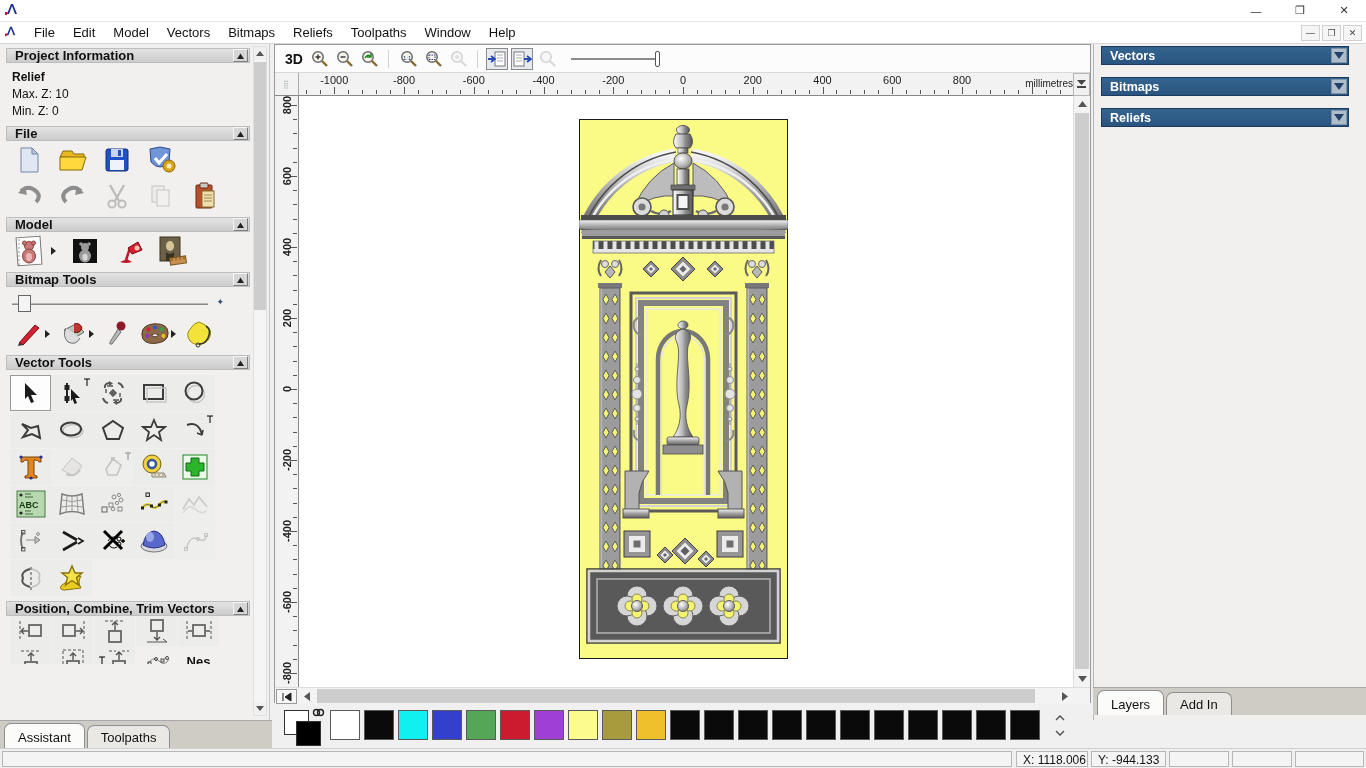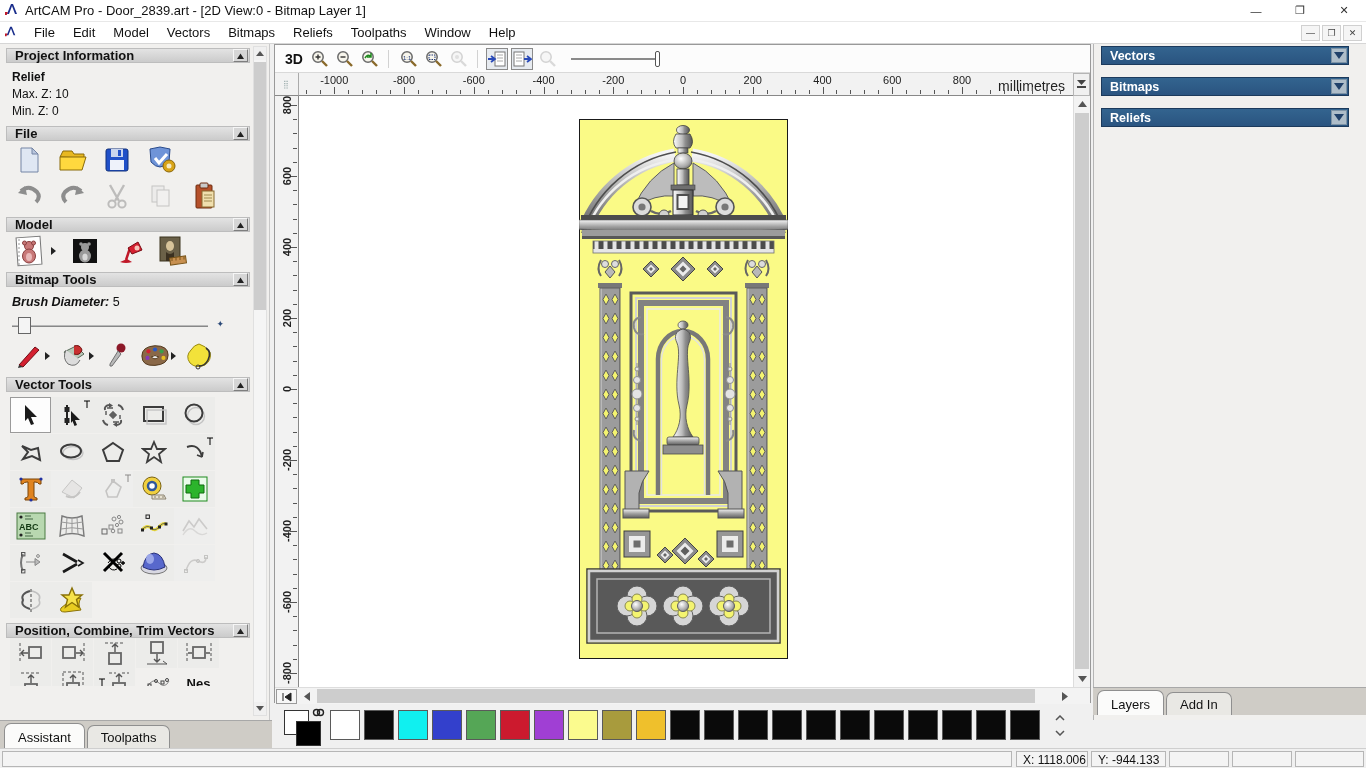--- a/index.html
+++ b/index.html
@@ -57,21 +57,21 @@
   .tsep{width:1px;height:18px;background:#d2d2d2;margin:0 5px}
   .toggled{border:1px solid #8a8a8a;background:#e7ebf0}
   .cslider{position:relative;width:100px;height:20px;margin-left:10px}
   .cline{position:absolute;left:0;top:9px;width:86px;height:2px;background:#8a8a8a}
   .chandle{position:absolute;left:84px;top:2px;width:5px;height:16px;border:1px solid #555;border-radius:2px;background:#fff}
   .rcorner{position:absolute;left:0;top:28px;width:24px;height:23px;background:#f2f2f2;border-right:1px solid #aaa;border-bottom:1px solid #888;display:flex;align-items:center;justify-content:center;color:#9aa;font-size:8px;letter-spacing:1px}
   .ruler-top{position:absolute;left:24px;top:28px;width:774px;height:23px;background:#f2f2f2;border-bottom:1px solid #888;overflow:hidden}
   .ruler-top .tick{position:absolute;bottom:1px;width:1px;height:4px;background:#555}
   .ruler-top .tick.major{height:7px}
   .ruler-top .rlab{position:absolute;top:1px;width:40px;text-align:center;font-size:11px;font-weight:normal;color:#222}
-  .units{position:absolute;right:8px;top:5px;font-size:14px;color:#222}
+  .units{position:absolute;right:0;top:5px;font-size:10px;color:#222}
   .unitbtn{position:absolute;left:798px;top:28px;width:17px;height:23px;background:#f0f0f0;border:1px solid #b5b5b5;display:flex;flex-direction:column;align-items:center;justify-content:center;color:#333;font-size:7px;line-height:5px}
   .ruler-left{position:absolute;left:0;top:51px;width:24px;height:591px;background:#f2f2f2;border-right:1px solid #888;overflow:hidden}
   .ruler-left .tick{position:absolute;right:1px;height:1px;width:4px;background:#555}
   .ruler-left .tick.major{width:7px}
   .ruler-left .rlab{position:absolute;left:-4px;width:32px;height:12px;text-align:center;transform:rotate(-90deg);font-size:11px;color:#222}
   .canvas{position:absolute;left:24px;top:51px;width:774px;height:591px;background:#fff;overflow:hidden}
   .vscroll{position:absolute;left:798px;top:51px;width:17px;height:591px;background:#f3f3f3;border-left:1px solid #ddd}
   .vscroll .arr{position:absolute;left:0;width:16px;height:16px;display:flex;align-items:center;justify-content:center;color:#555}
   .vthumb{position:absolute;left:1px;top:17px;width:14px;height:556px;background:#cdcdcd}
   .hscroll{position:absolute;left:0;top:642px;width:815px;height:17px;background:#f3f3f3;border-top:1px solid #ddd}
@@ -101,21 +101,20 @@
 </head>
 <body>
 
 <div class="titlebar">
   <span class="logo">
     <svg width="14" height="14" viewBox="0 0 14 14">
         <path d="M2 12 L6 2 L8 2 L12 12 L10 12 L7 4 L4 12 Z" fill="#1a2e8c"></path>
         <rect x="1" y="10" width="5" height="3" fill="#c01828" transform="skewX(-18)"></rect>
       </svg>
   </span>
-  <span class="ttl">ArtCAM Pro - Door_2839.art - [2D View:0 - Bitmap Layer 1]</span>
   <div class="wctrls">
     <span class="wbtn">—</span>
     <span class="wbtn">❐</span>
     <span class="wbtn">✕</span>
   </div>
 </div>
 
 <div class="menubar">
   <span class="logo">
     <svg width="12" height="12" viewBox="0 0 14 14">
@@ -283,24 +282,20 @@
       </span>
   </div>
 
   <div class="sechdr">
     <b>Bitmap Tools</b>
     <span class="colbtn">
         <svg width="9" height="8">
           <path d="M1 7 L4.5 1.5 L8 7 Z" fill="#222"></path>
         </svg>
       </span>
-  </div>
-  <div class="brushrow">
-    <i>Brush Diameter:</i>
-    <span>5</span>
   </div>
   <div class="slider">
     <div class="groove"></div>
     <div class="handle"></div>
     <span class="smark">✦</span>
   </div>
   <div class="irow" style="gap:8px">
     <span class="tool">
         <svg width="28" height="26" viewBox="0 0 28 26">
           <path d="M4 22 L20 4 L24 7 L8 24 Z" fill="#d42030" stroke="#6e0c14"></path>

